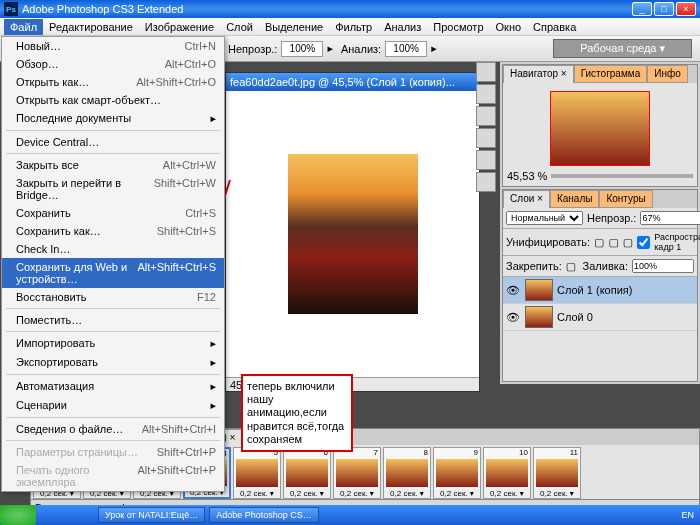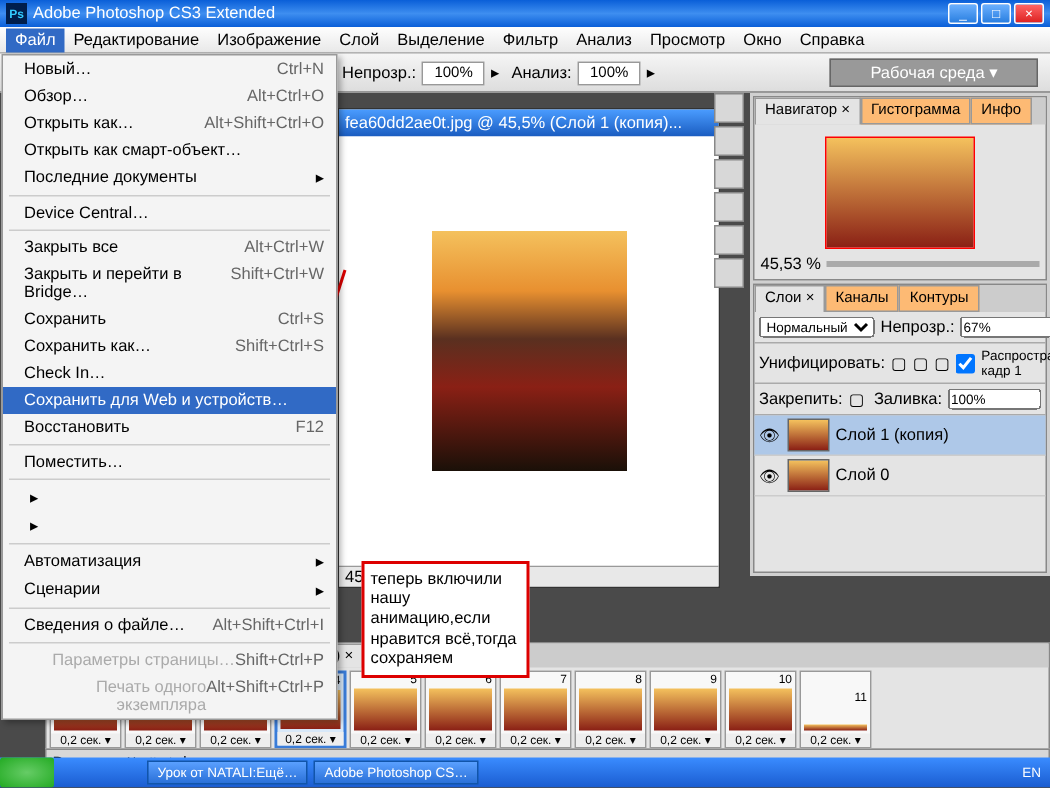--- a/index.html
+++ b/index.html
@@ -16,21 +16,21 @@
 .tb-group{display:flex;align-items:center;gap:4px;}
 .tb-input{width:42px;height:16px;border:1px solid #999;background:#fff;font-size:10px;text-align:center;}
 .tb-right{margin-left:auto;display:flex;align-items:center;gap:4px;}
 .workspace-btn{background:#999;color:#fff;padding:2px 26px;border:1px solid #666;}
 .filemenu{position:absolute;top:36px;left:1px;width:224px;background:#f4f4f4;border:1px solid #999;box-shadow:2px 2px 4px rgba(0,0,0,0.3);z-index:100;}
 .filemenu .item{display:flex;padding:3px 8px 3px 14px;cursor:default;}
 .filemenu .item.highlighted{background:#316ac5;color:#fff;}
 .filemenu .item .label{flex:1;}
 .filemenu .item .shortcut{color:#666;}
 .filemenu .item.highlighted .shortcut{color:#fff;}
-.filemenu .item.disabled{color:#aaa;text-align:right;}
+.filemenu .item.disabled{color:#aaa;}
 .filemenu .sep{height:1px;background:#ccc;margin:2px 4px;}
 .filemenu .item .arrow{margin-left:4px;}
 .main{position:absolute;top:62px;left:0;right:0;bottom:20px;display:flex;}
 .toolpalette{width:22px;background:#d8d8d8;border:1px solid #888;display:flex;flex-direction:column;position:absolute;left:2px;top:300px;}
 .toolbtn{width:20px;height:20px;border:1px solid #bbb;background:#e8e8e8;display:flex;align-items:center;justify-content:center;font-size:10px;}
 .canvas-area{flex:1;background:#4a4a4a;position:relative;margin-left:0;}
 .docwin{position:absolute;left:225px;top:10px;width:255px;height:320px;background:#fff;border:1px solid #333;}
 .docwin-title{height:18px;background:linear-gradient(#4a9cff,#1a5cc0);color:#fff;font-size:10px;padding:2px 4px;display:flex;align-items:center;overflow:hidden;}
 .docwin-body{height:calc(100% - 32px);background:#fff;display:flex;align-items:center;justify-content:center;position:relative;}
 .canvas-img{width:130px;height:160px;background:linear-gradient(180deg,#f4c15d 0%,#e89030 25%,#5a3020 45%,#8a2015 65%,#1a1008 100%);position:relative;}
@@ -149,34 +149,37 @@
     </div>
     <div class="item">
       <span class="label">Сохранить как…</span>
       <span class="shortcut">Shift+Ctrl+S</span>
     </div>
     <div class="item">
       <span class="label">Check In…</span>
     </div>
     <div class="item highlighted">
       <span class="label">Сохранить для Web и устройств…</span>
+      <span class="shortcut">Alt+Shift+Ctrl+S</span>
     </div>
     <div class="item">
       <span class="label">Восстановить</span>
       <span class="shortcut">F12</span>
     </div>
     <div class="sep"></div>
     <div class="item">
       <span class="label">Поместить…</span>
     </div>
     <div class="sep"></div>
     <div class="item">
-      <span class="arrow">▸</span>
-    </div>
-    <div class="item">
+      <span class="label">Импортировать</span>
+      <span class="arrow">▸</span>
+    </div>
+    <div class="item">
+      <span class="label">Экспортировать</span>
       <span class="arrow">▸</span>
     </div>
     <div class="sep"></div>
     <div class="item">
       <span class="label">Автоматизация</span>
       <span class="arrow">▸</span>
     </div>
     <div class="item">
       <span class="label">Сценарии</span>
       <span class="arrow">▸</span>
@@ -340,21 +343,21 @@
         <div style="font-size:8px;text-align:right;padding:0 2px">9</div>
         <div class="frame-img"></div>
         <div class="frame-time">0,2 сек. ▾</div>
       </div>
       <div class="frame">
         <div style="font-size:8px;text-align:right;padding:0 2px">10</div>
         <div class="frame-img"></div>
         <div class="frame-time">0,2 сек. ▾</div>
       </div>
       <div class="frame">
-        <div style="font-size:8px;text-align:right;padding:12px 2px">11</div>
+        <div style="font-size:8px;text-align:right;padding:0 2px">11</div>
         <div class="frame-img"></div>
         <div class="frame-time">0,2 сек. ▾</div>
       </div>
     </div>
 </div>
 <div class="anim-controls">
   <span>Всегда ▾</span>
   <span>⏮</span>
   <span>◀</span>
   <span>▶</span>

